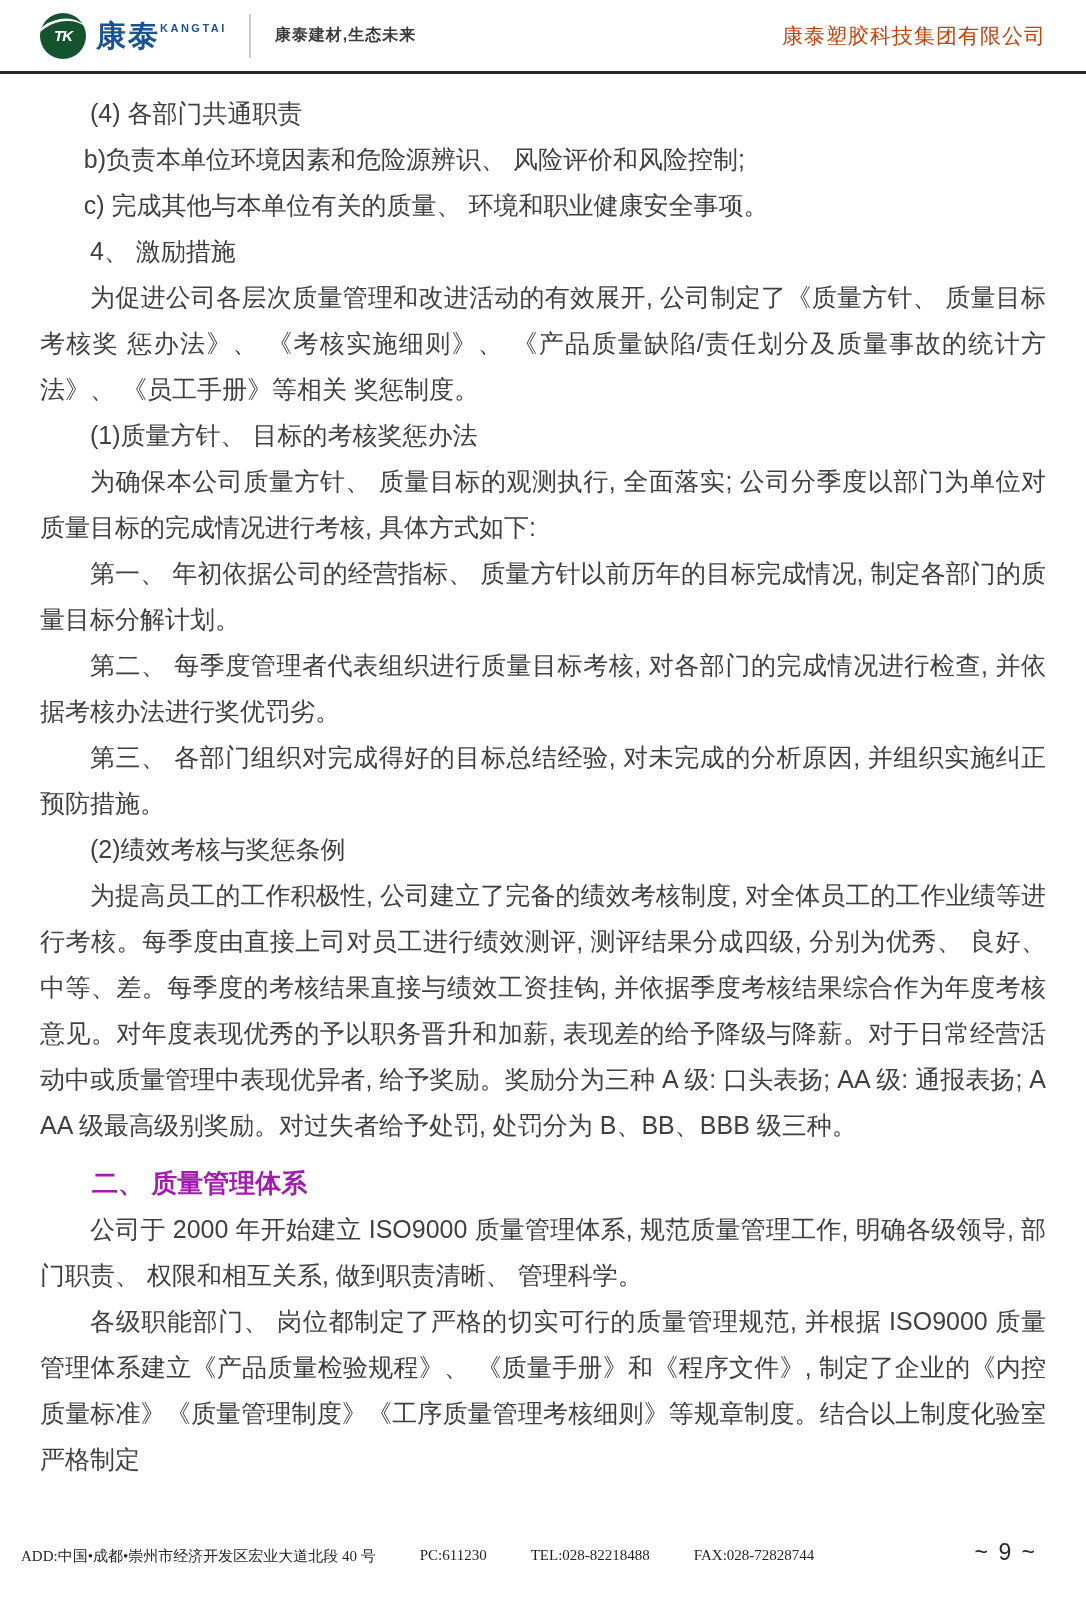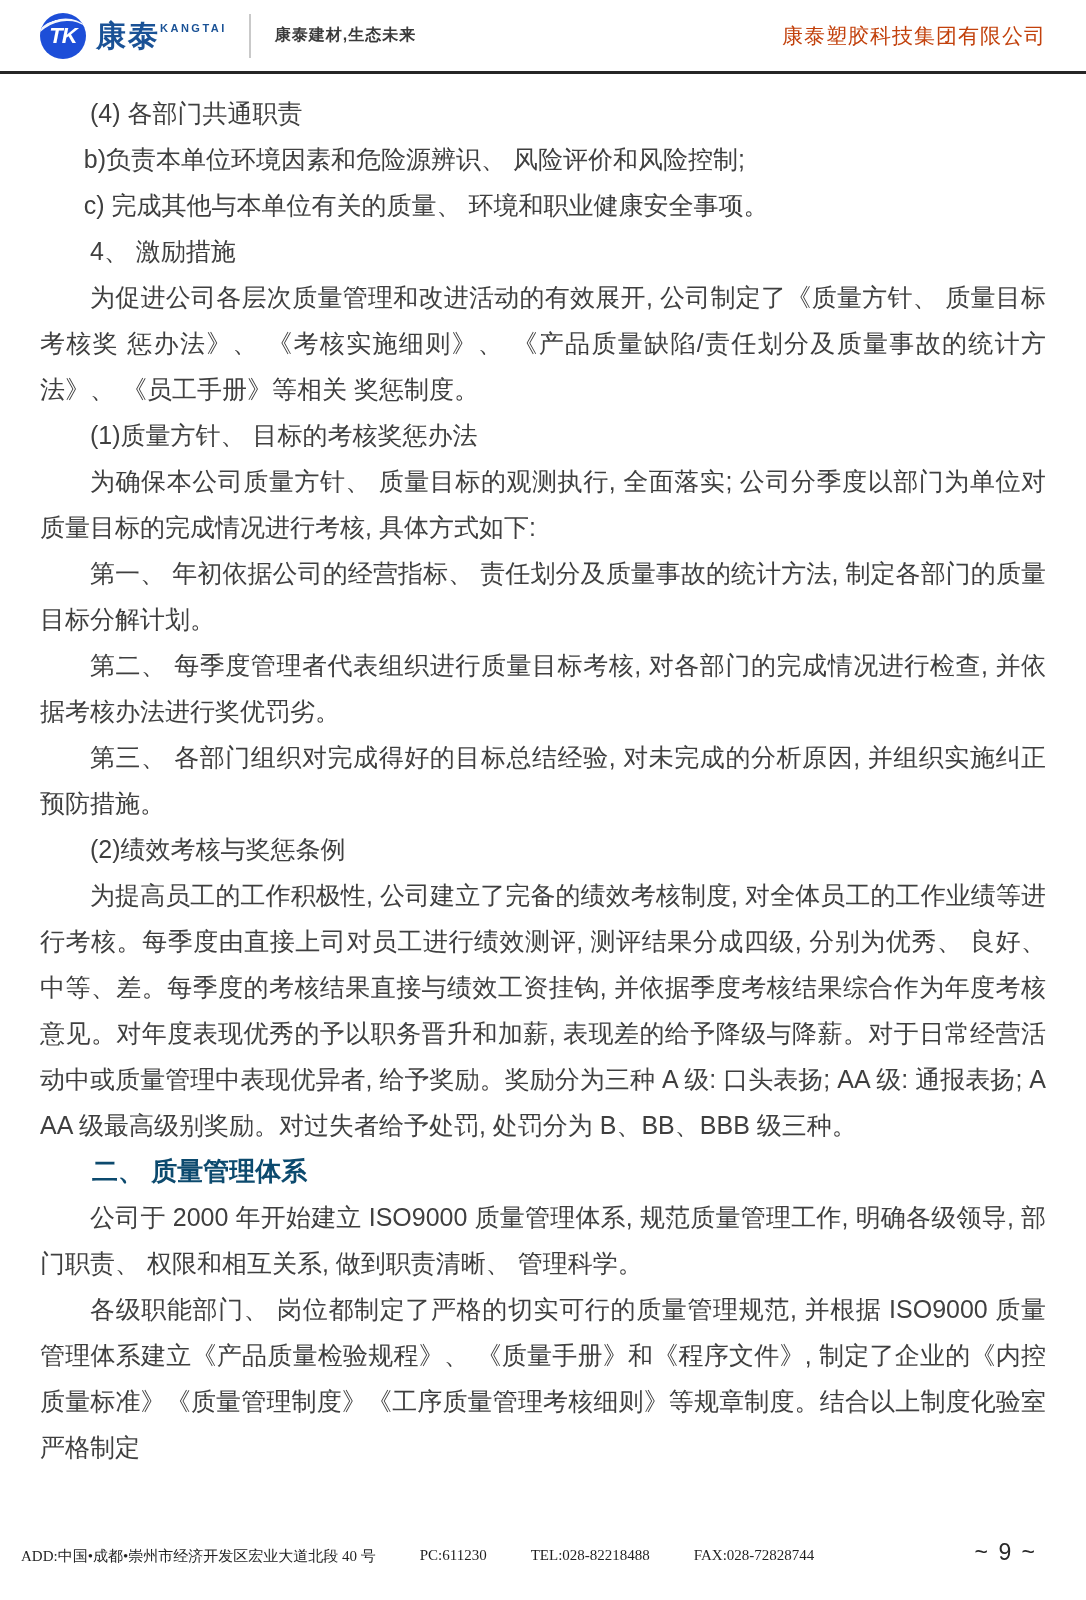--- a/index.html
+++ b/index.html
@@ -9,23 +9,23 @@
     width:1086px; height:1600px; margin:0 auto; background:#ffffff;
     position:relative; overflow:hidden;
   }
   
   .header {
     height:74px; padding:0 40px; display:flex; align-items:center;
     border-bottom:3px solid #262626; position:relative;
   }
   .logo-wrap { display:flex; align-items:center; gap:10px; }
   .logo-circle {
-    width:46px; height:46px; border-radius:50%; background:#1d4ed8;
+    width:46px; height:46px; border-radius:50%; background:#14532d;
     color:#ffffff; display:flex; align-items:center; justify-content:center;
-    font-weight:bold; font-style:italic; font-size:22px; letter-spacing:-1px;
+    font-weight:bold; font-style:italic; font-size:15px; letter-spacing:-1px;
     position:relative; overflow:hidden; flex:0 0 auto;
   }
   .logo-circle::after{
     content:""; position:absolute; left:-8px; top:6px; width:60px; height:46px;
     border-top:3px solid rgba(255,255,255,.95); border-radius:50%;
     transform:rotate(-18deg);
   }
   .logo-text { display:flex; flex-direction:row; line-height:1; }
   .logo-cn { color:#1a5296; font-weight:bold; font-size:30px; letter-spacing:2px; }
   .logo-en { color:#1a5296; font-weight:bold; font-size:11px; letter-spacing:2.5px; margin-top:2px; }
@@ -36,22 +36,23 @@
   .content { padding:16px 40px 0 40px; }
   .para {
     font-size:25px; line-height:46px; color:#3f3f3f;
     text-align:justify; text-justify:inter-ideograph;
     word-break:break-all;
   }
   .para.body    { text-indent:2em; }
   .para.subhead { text-indent:2em; text-align:left; }
   .para.list-item { text-indent:1.75em; text-align:left; }
   .para.heading {
-    text-indent:2em; font-weight:bold; color:#0c4a6e; text-align:left;
+    text-indent:2em; font-weight:bold; color:#a21caf; text-align:left;
     font-size:26px;
+    margin-top:12px;
   }
   
   .footer {
     position:absolute; left:0; right:0; bottom:34px;
     padding:0 21px; display:flex; align-items:flex-end;
     font-family:"Liberation Serif","DejaVu Serif",serif;
   }
   .footer-left { display:flex; gap:44px; font-size:15px; color:#1f1f1f; white-space:nowrap; }
   .page-number {
     margin-left:auto; font-family:"Liberation Sans","DejaVu Sans",sans-serif;
@@ -77,21 +78,21 @@
   </div>
 
   <div class="content" id="content">
       <p class="para subhead">(4) 各部门共通职责</p>
       <p class="para list-item">b)负责本单位环境因素和危险源辨识、 风险评价和风险控制;</p>
       <p class="para list-item">c) 完成其他与本单位有关的质量、 环境和职业健康安全事项。</p>
       <p class="para subhead">4、 激励措施</p>
       <p class="para body">为促进公司各层次质量管理和改进活动的有效展开, 公司制定了《质量方针、 质量目标考核奖 惩办法》、 《考核实施细则》、 《产品质量缺陷/责任划分及质量事故的统计方法》、 《员工手册》等相关 奖惩制度。</p>
       <p class="para subhead">(1)质量方针、 目标的考核奖惩办法</p>
       <p class="para body">为确保本公司质量方针、 质量目标的观测执行, 全面落实; 公司分季度以部门为单位对质量目标的完成情况进行考核, 具体方式如下:</p>
-      <p class="para body">第一、 年初依据公司的经营指标、 责任划分及质量事故的统计方法, 制定各部门的质量目标分解计划。</p>
+      <p class="para body">第一、 年初依据公司的经营指标、 质量方针以前历年的目标完成情况, 制定各部门的质量目标分解计划。</p>
       <p class="para body">第二、 每季度管理者代表组织进行质量目标考核, 对各部门的完成情况进行检查, 并依据考核办法进行奖优罚劣。</p>
       <p class="para body">第三、 各部门组织对完成得好的目标总结经验, 对未完成的分析原因, 并组织实施纠正预防措施。</p>
       <p class="para subhead">(2)绩效考核与奖惩条例</p>
       <p class="para body">为提高员工的工作积极性, 公司建立了完备的绩效考核制度, 对全体员工的工作业绩等进行考核。每季度由直接上司对员工进行绩效测评, 测评结果分成四级, 分别为优秀、 良好、 中等、差。每季度的考核结果直接与绩效工资挂钩, 并依据季度考核结果综合作为年度考核意见。对年度表现优秀的予以职务晋升和加薪, 表现差的给予降级与降薪。对于日常经营活动中或质量管理中表现优异者, 给予奖励。奖励分为三种 A 级: 口头表扬; AA 级: 通报表扬; AAA 级最高级别奖励。对过失者给予处罚, 处罚分为 B、BB、BBB 级三种。</p>
       <p class="para heading">二、 质量管理体系</p>
       <p class="para body">公司于 2000 年开始建立 ISO9000 质量管理体系, 规范质量管理工作, 明确各级领导, 部门职责、 权限和相互关系, 做到职责清晰、 管理科学。</p>
       <p class="para body">各级职能部门、 岗位都制定了严格的切实可行的质量管理规范, 并根据 ISO9000 质量管理体系建立《产品质量检验规程》、 《质量手册》和《程序文件》, 制定了企业的《内控质量标准》《质量管理制度》《工序质量管理考核细则》等规章制度。结合以上制度化验室严格制定</p>
     </div>
 
   <div class="footer">

